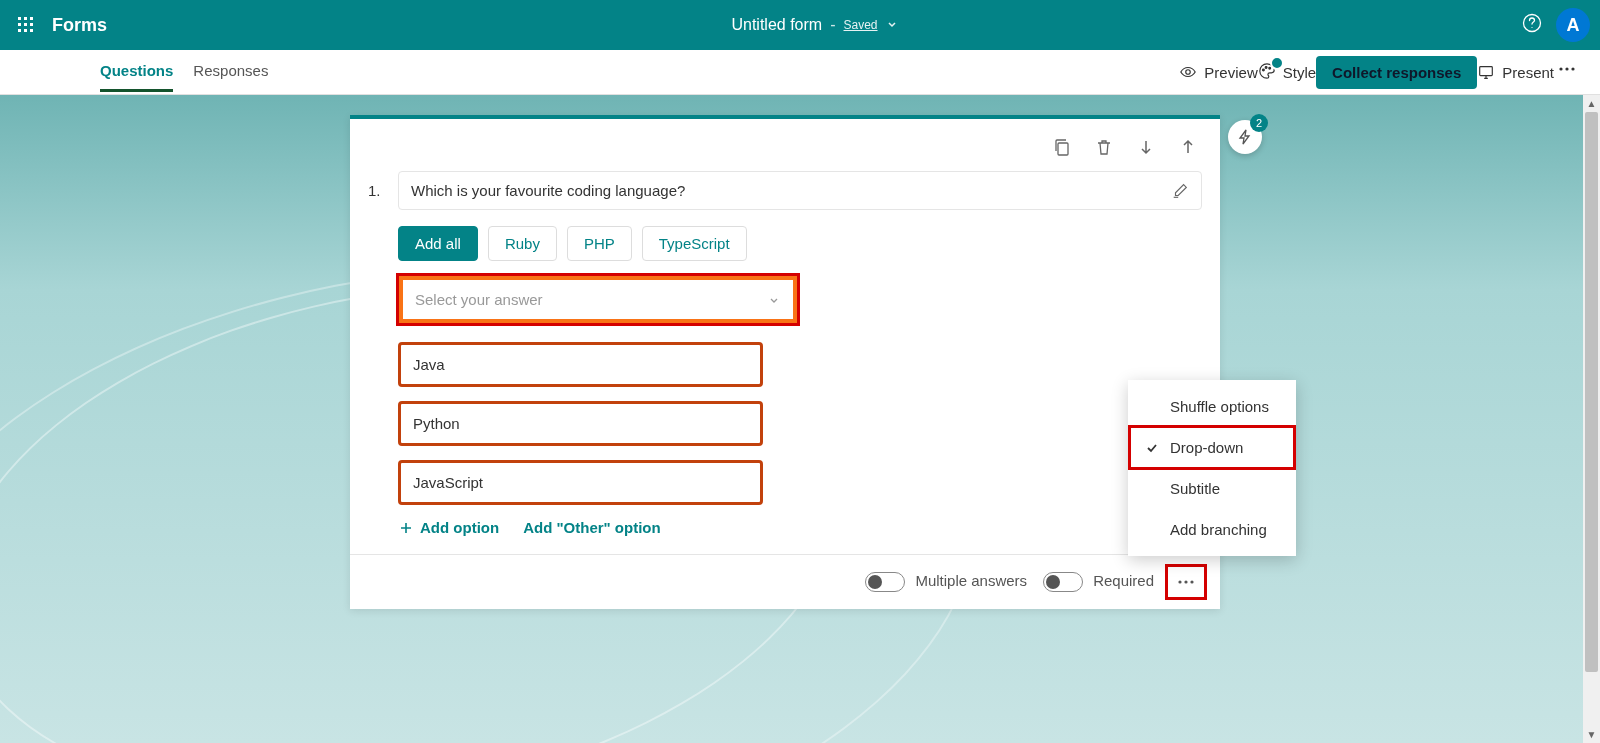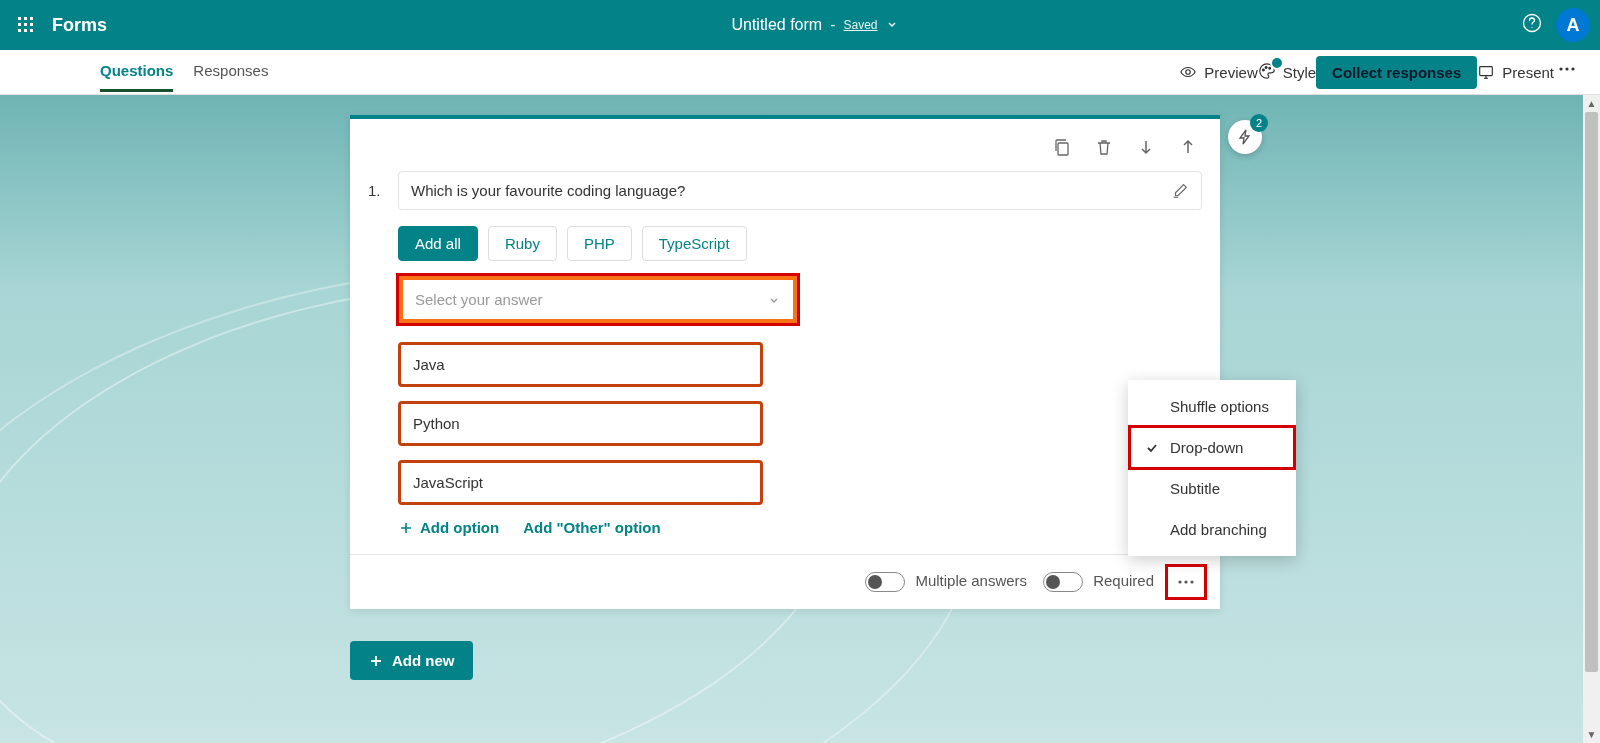--- a/index.html
+++ b/index.html
@@ -245,28 +245,20 @@
     </div>
     <div class="footer-more">
       <svg width="18" height="18" viewBox="0 0 18 18" fill="#555">
           <circle cx="3" cy="9" r="1.6"></circle>
           <circle cx="9" cy="9" r="1.6"></circle>
           <circle cx="15" cy="9" r="1.6"></circle>
         </svg>
       <div class="red-box2"></div>
     </div>
   </div>
-  <div class="add-new-wrap">
-    <div class="add-new-btn">
-      <svg width="16" height="16" viewBox="0 0 16 16" fill="none" stroke="#fff" stroke-width="1.8">
-          <path d="M8 3v10M3 8h10"></path>
-        </svg>
-      <span>Add new</span>
-    </div>
-  </div>
 </div>
 
 <div class="light-btn">
   <svg width="16" height="16" viewBox="0 0 16 16" fill="none" stroke="#555" stroke-width="1.3">
       <path d="M9 1L3 9h4l-1 6 6-8H8l1-6z"></path>
     </svg>
   <div class="light-badge">2</div>
 </div>
 
 <div class="context-menu">

